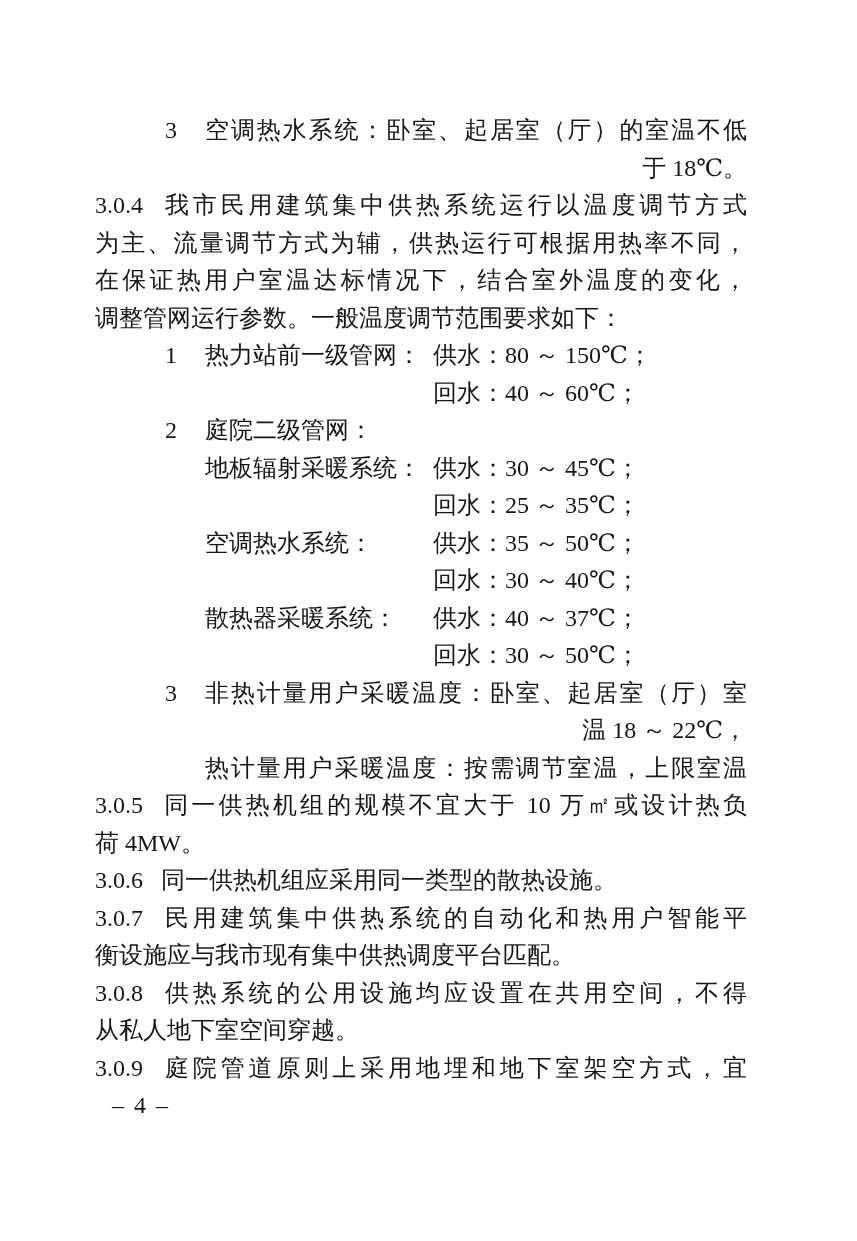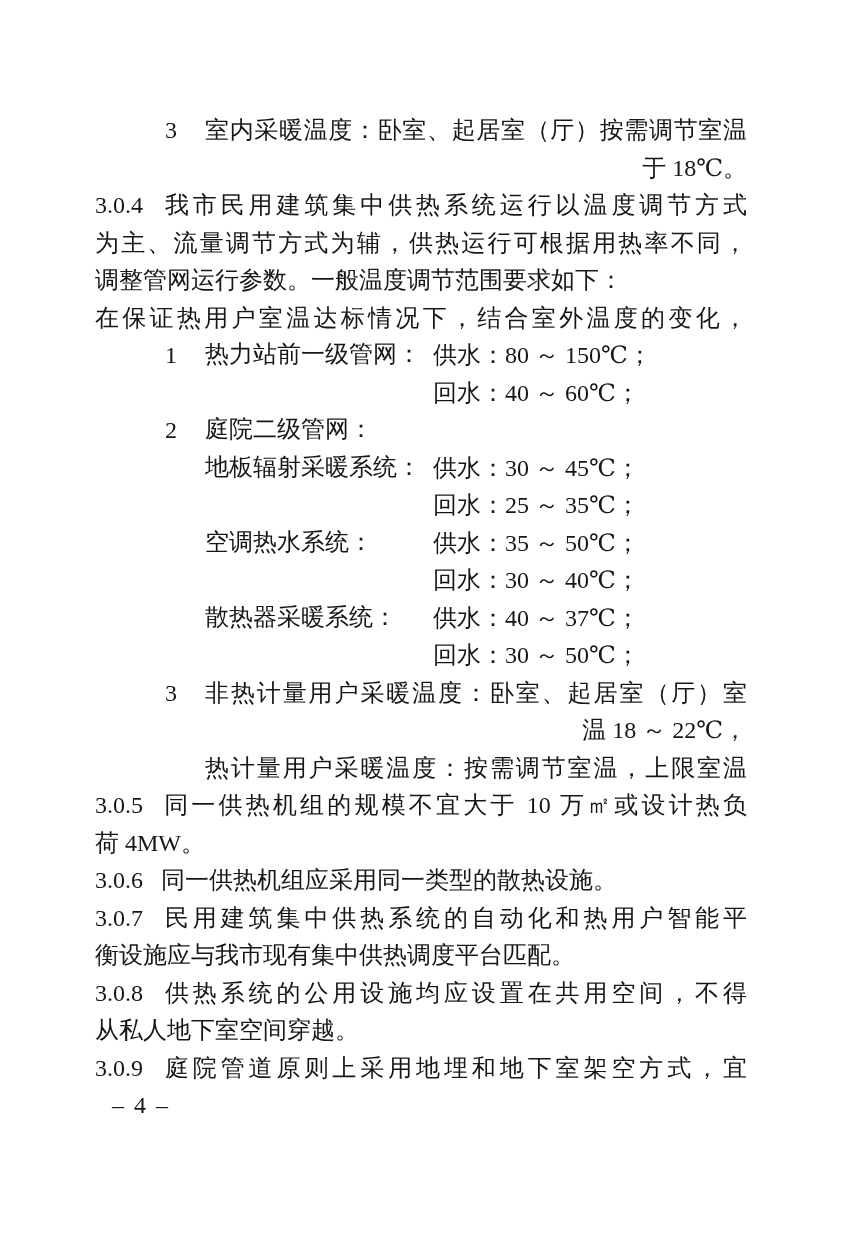--- a/index.html
+++ b/index.html
@@ -34,47 +34,47 @@
   }
   
   .ind { padding-left: 110px; text-align: right; }
   .num {
     position: absolute;
     left: 70px;
     top: 0;
   }
   .clause-no { margin-right: 18px; text-align: right; }
   
-  .lab { position: absolute; left: 110px; top: 0; font-family: Liberation Mono, monospace; }
+  .lab { position: absolute; left: 110px; top: 0; }
   .val { position: absolute; left: 338px; top: 0; }
   .pagenum { padding-left: 17px; letter-spacing: 2px; }
 </style>
 </head>
 <body>
 
 <div class="page">
 
   <div class="ln ind justify">
-    <span class="num">3</span><span>室内采暖温度：卧室、起居室（厅）按需调节室温</span>
+    <span class="num">3</span><span>空调热水系统：卧室、起居室（厅）的室温不低</span>
   </div>
   <div class="ln ind">
     <span>于 18℃。</span>
   </div>
 
   <div class="ln justify">
     <span class="clause-no">3.0.4</span><span>我市民用建筑集中供热系统运行以温度调节方式</span>
   </div>
   <div class="ln justify">
     <span>为主、流量调节方式为辅，供热运行可根据用热率不同，</span>
   </div>
+  <div class="ln justify">
+    <span>在保证热用户室温达标情况下，结合室外温度的变化，</span>
+  </div>
   <div class="ln">
     <span>调整管网运行参数。一般温度调节范围要求如下：</span>
-  </div>
-  <div class="ln justify">
-    <span>在保证热用户室温达标情况下，结合室外温度的变化，</span>
   </div>
 
   <div class="ln">
     <span class="num">1</span>
     <span class="lab">热力站前一级管网：</span>
     <span class="val">供水：80 ～ 150℃；</span>
   </div>
   <div class="ln">
     <span class="val">回水：40 ～ 60℃；</span>
   </div>

